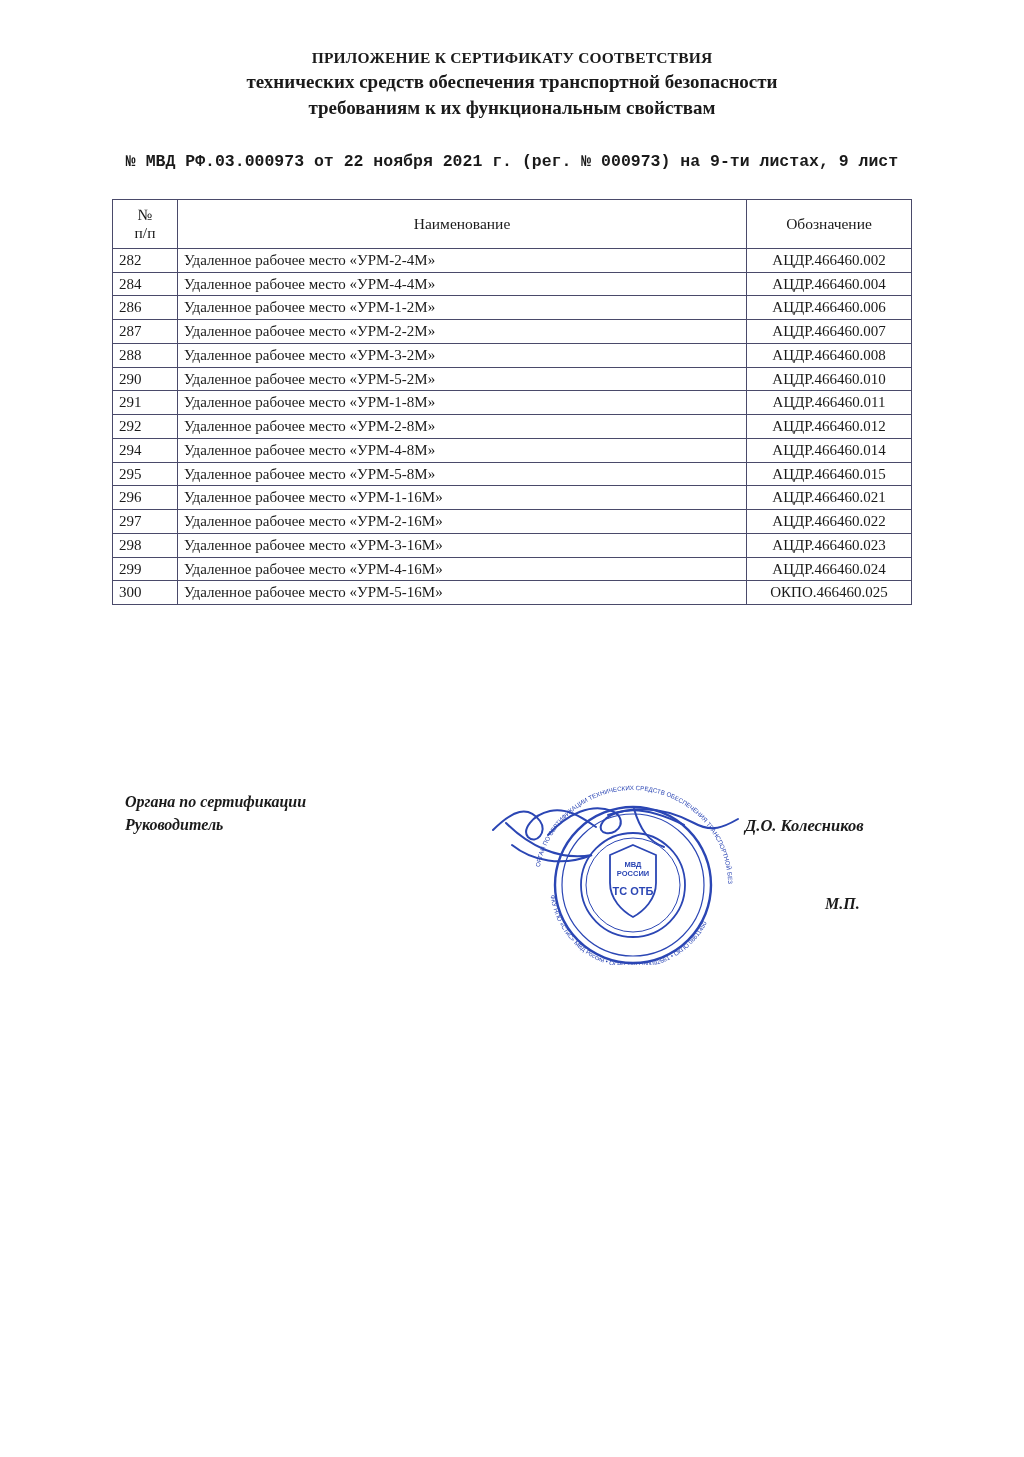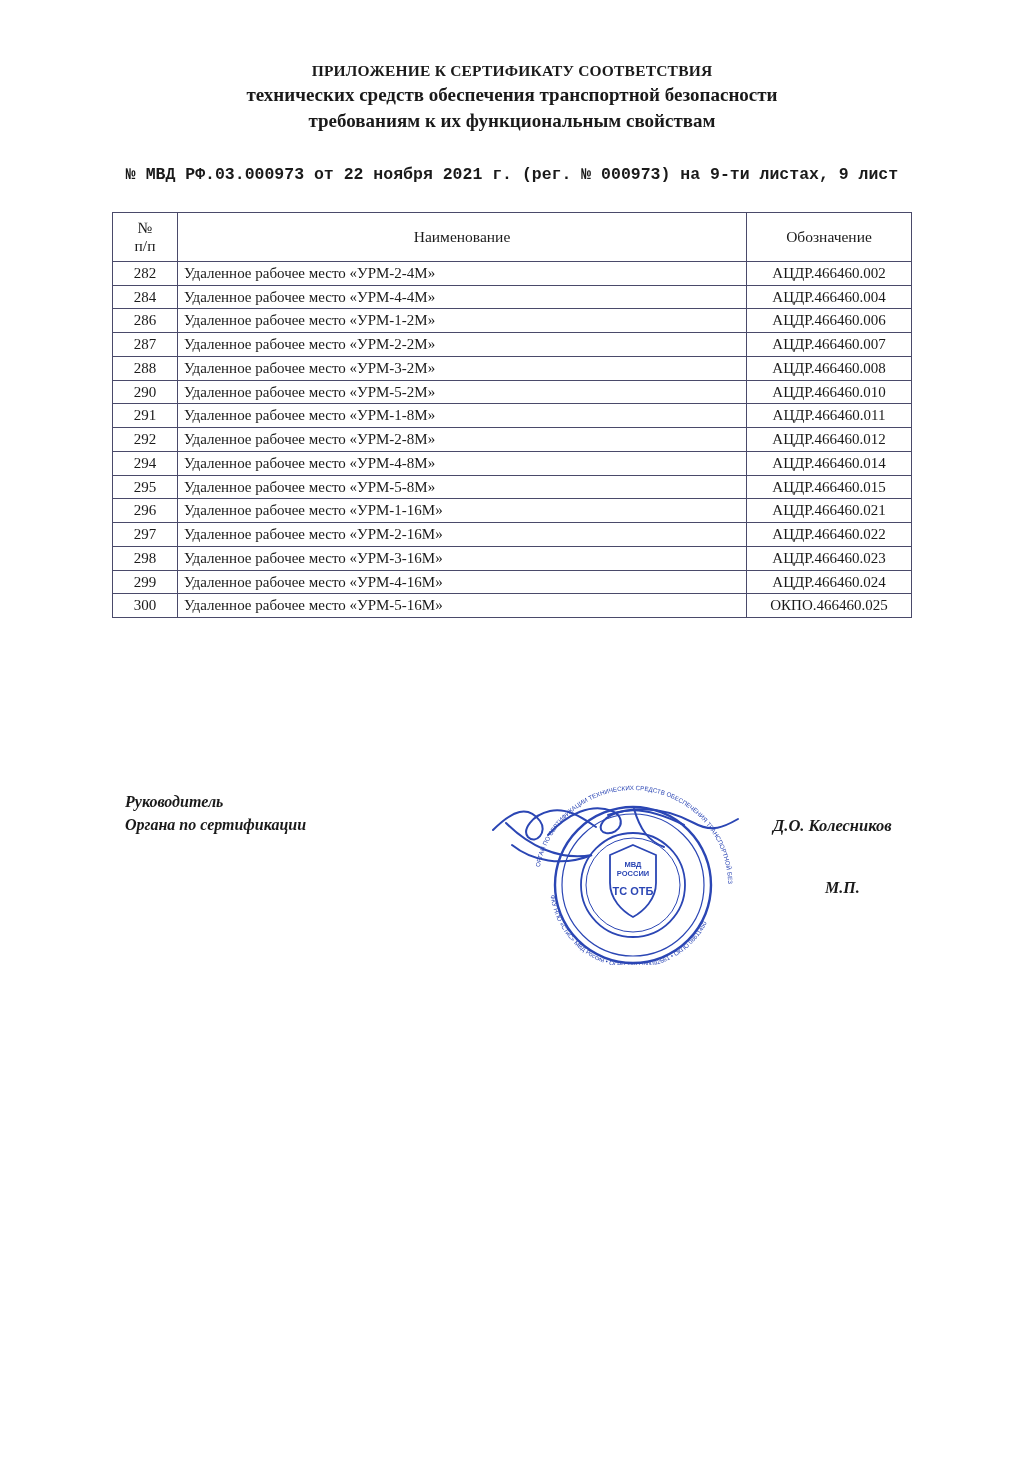--- a/index.html
+++ b/index.html
@@ -11,21 +11,21 @@
     width: 1024px;
     height: 1457px;
     position: relative;
     font-family: "Liberation Serif", "DejaVu Serif", serif;
     color: #1a1a1a;
     overflow: hidden;
   }
   .page {
     position: absolute;
     inset: 0;
-    padding: 13px;
+    padding: 0;
   }
 
   
   .doc-header {
     margin-top: 48px;
     text-align: center;
     line-height: 1.35;
   }
   .doc-header .title-main {
     font-size: 15.5px;
@@ -61,21 +61,20 @@
     line-height: 1.25;
   }
   table.cert-table thead th {
     font-weight: normal;
     text-align: center;
     padding: 6px 4px;
     font-size: 15.5px;
   }
   th.col-num, td.col-num {
     width: 52px;
-    text-align: center;
   }
   th.col-name {
     width: 560px;
   }
   td.col-name {
     text-align: left;
     padding-left: 10px;
   }
   th.col-code, td.col-code {
     text-align: center;
@@ -96,31 +95,31 @@
   .sign-role {
     font-style: italic;
     font-weight: bold;
     line-height: 1.45;
     display: inline-block;
     vertical-align: top;
     width: 270px;
   }
   .sign-name {
     position: absolute;
-    left: 648px;
+    left: 620px;
     top: 26px;
     font-style: italic;
     font-weight: bold;
     font-size: 16.5px;
     white-space: nowrap;
   }
   .sign-mp {
     position: absolute;
     left: 700px;
-    top: 89px;
+    top: 105px;
     font-style: italic;
     font-weight: bold;
     font-size: 16px;
   }
 
   
   .stamp {
     position: absolute;
     left: 488px;
     top: 775px;
@@ -230,22 +229,22 @@
             <td class="col-num">300</td>
             <td class="col-name">Удаленное рабочее место «УРМ-5-16М»</td>
             <td class="col-code">ОКПО.466460.025</td>
           </tr>
         </tbody>
     </table>
   </div>
 
   <div class="sign-block">
     <div class="sign-role">
+      <div>Органа по сертификации</div>
       <div>Руководитель</div>
-      <div>Органа по сертификации</div>
     </div>
     <div class="sign-name">Д.О. Колесников</div>
     <div class="sign-mp">М.П.</div>
   </div>
 
   <div class="stamp">
     <svg width="330" height="190" viewBox="0 0 330 190" xmlns="http://www.w3.org/2000/svg">
       <defs>
         <path id="arcTop" d="M 50,110 a 95,95 0 0 1 190,0" fill="none"></path>
         <path id="arcBot" d="M 62,110 a 83,83 0 0 0 166,0" fill="none"></path>

